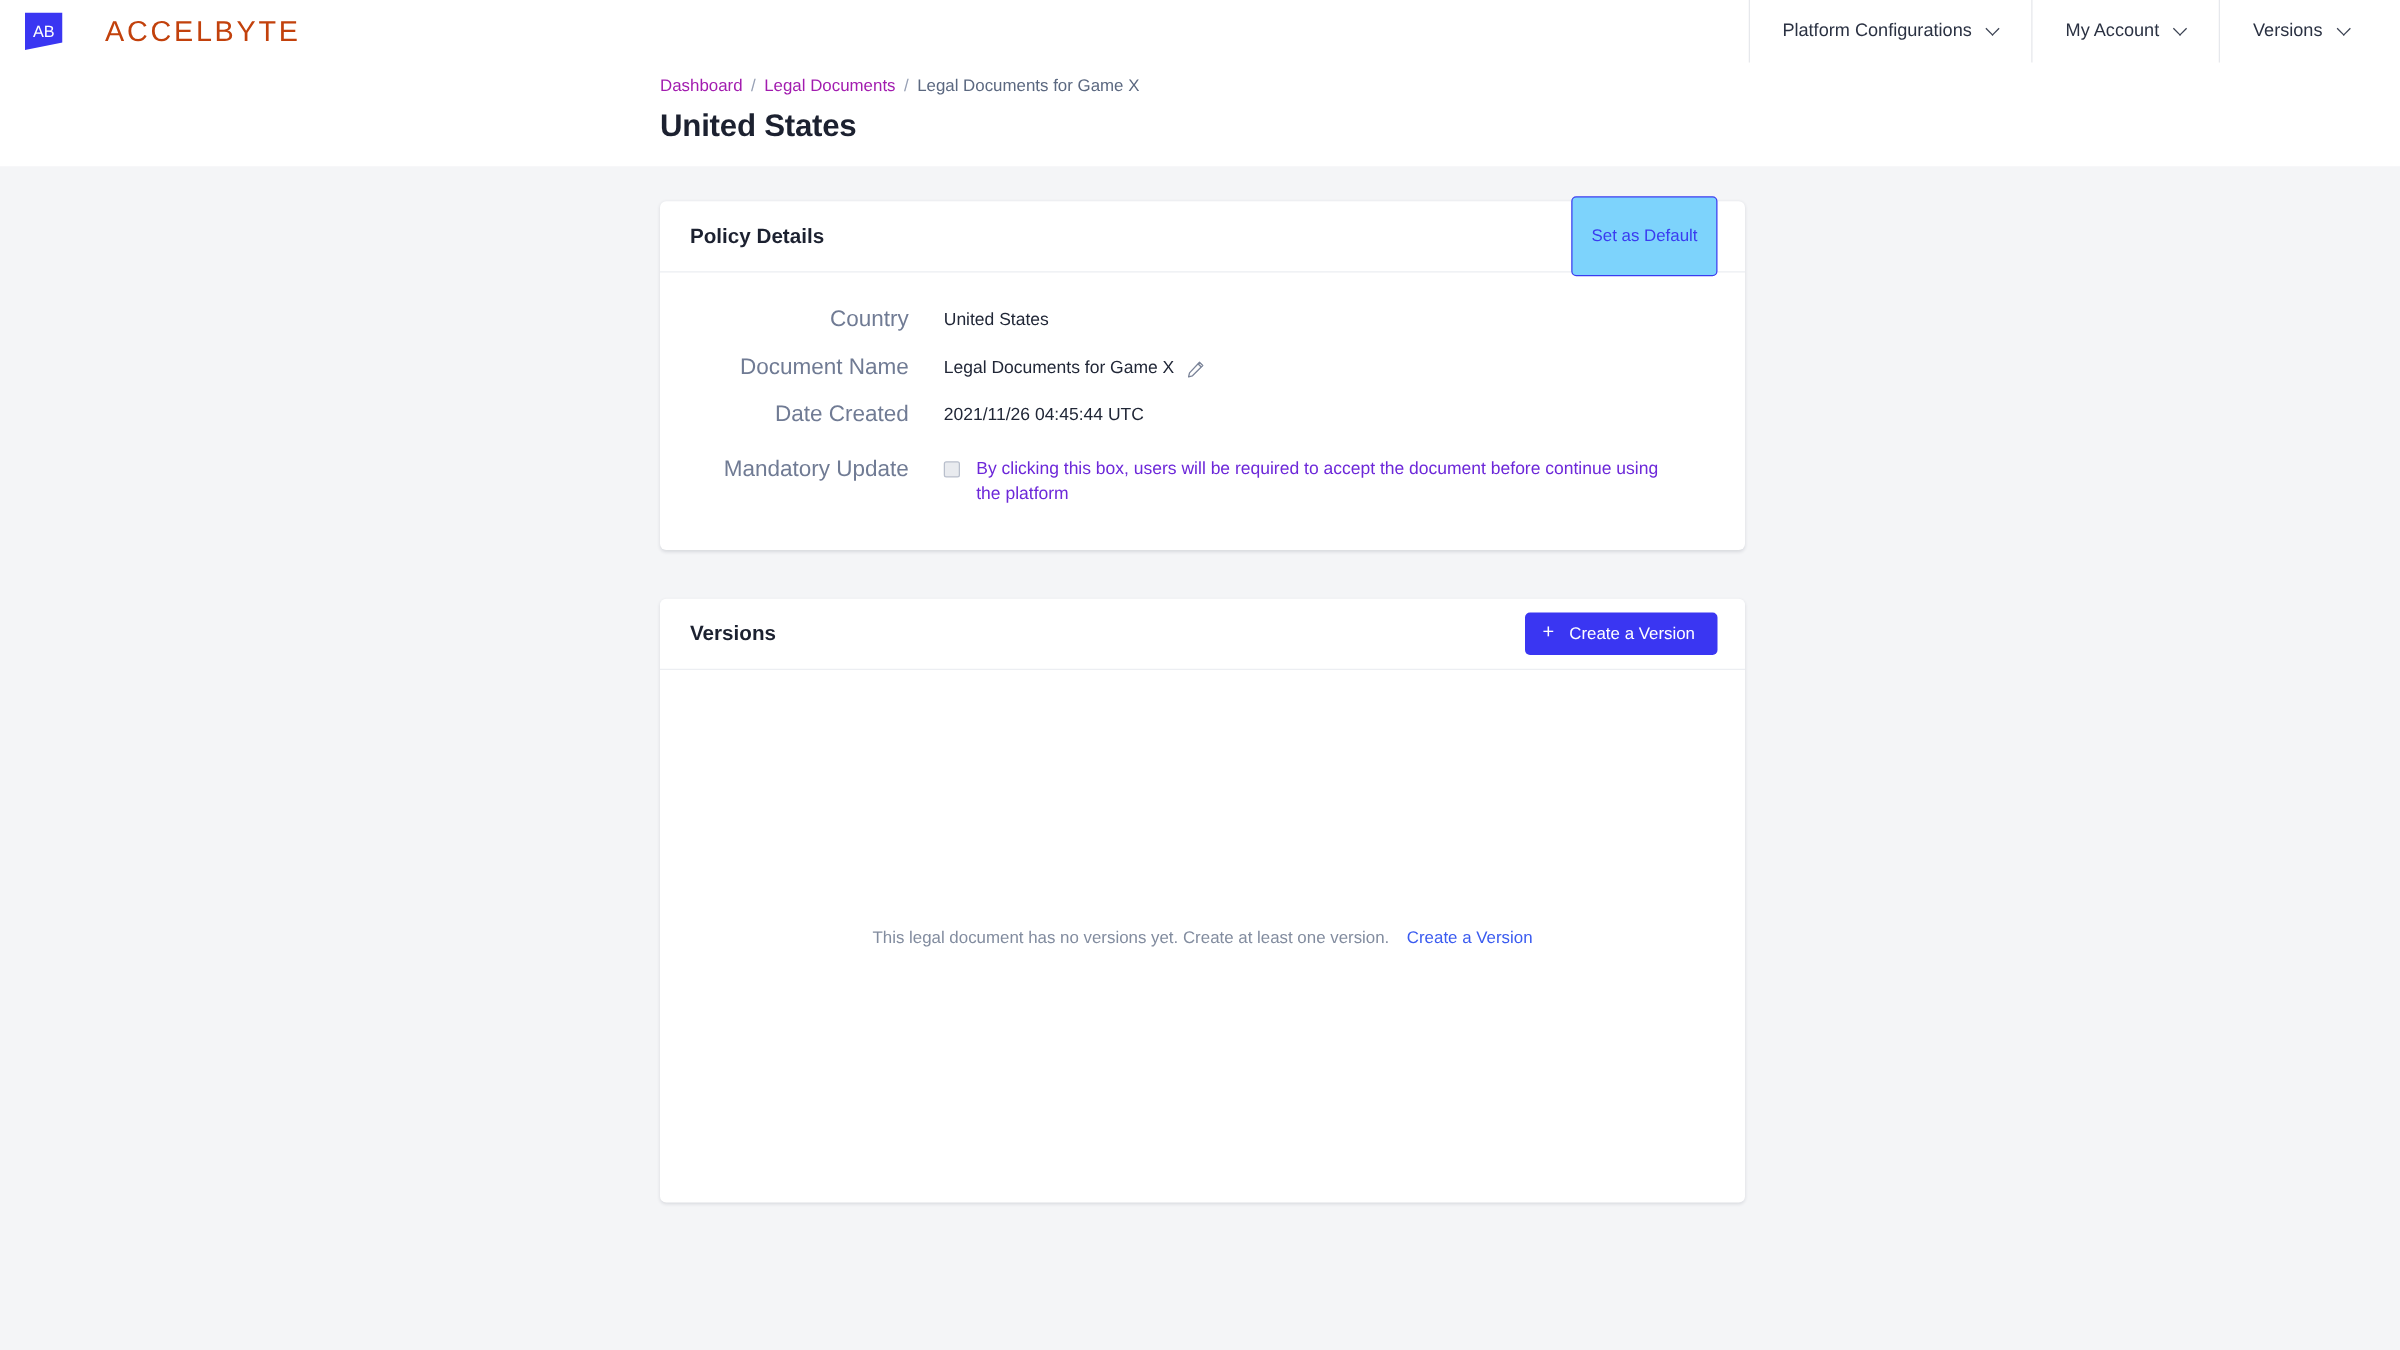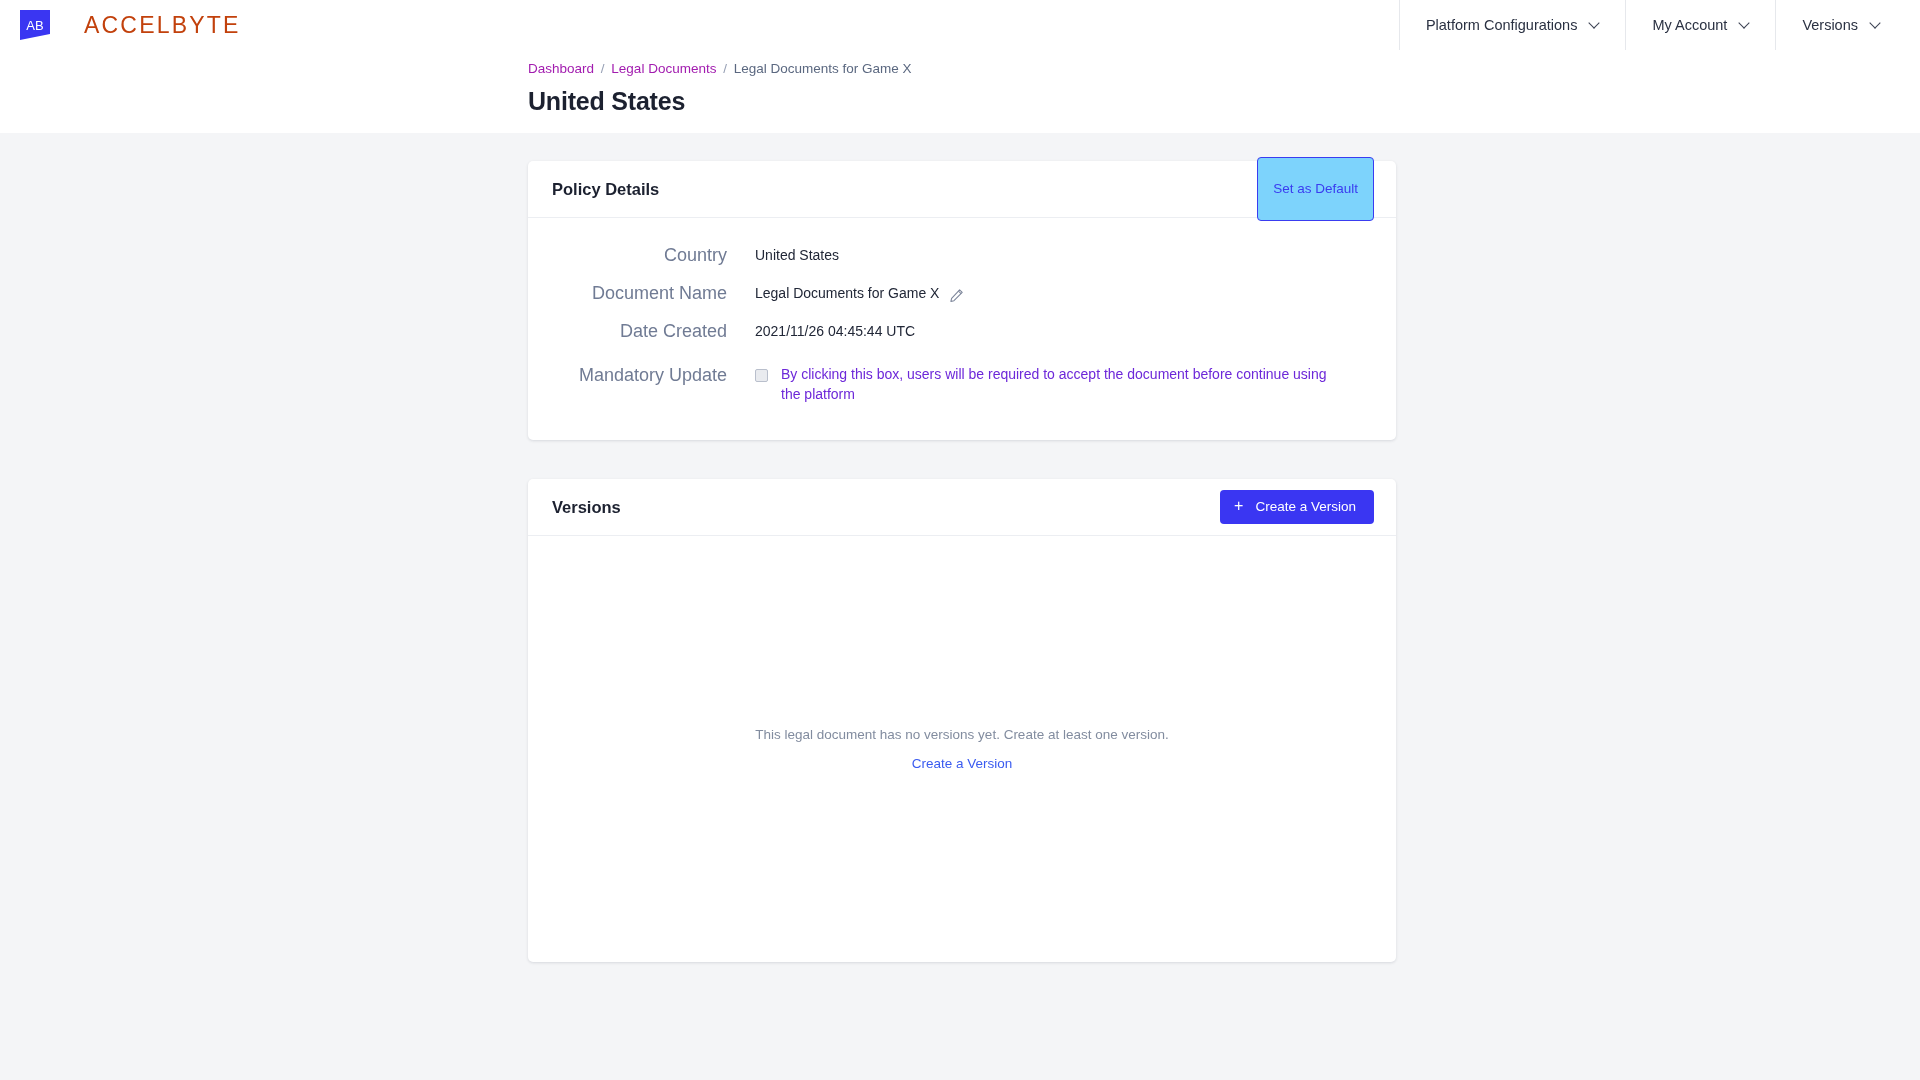--- a/index.html
+++ b/index.html
@@ -233,21 +233,21 @@
     font-size: 14px;
     color: #6d28d9;
     line-height: 20px;
     max-width: 568px;
   }
 
   
   .versions-body {
     height: 426px;
     display: flex;
-    flex-direction: column;
+    flex-direction: row;
     align-items: center;
     justify-content: center;
     gap: 14px;
   }
 
   .empty-text {
     font-size: 13.5px;
     color: #828c9f;
   }
 

